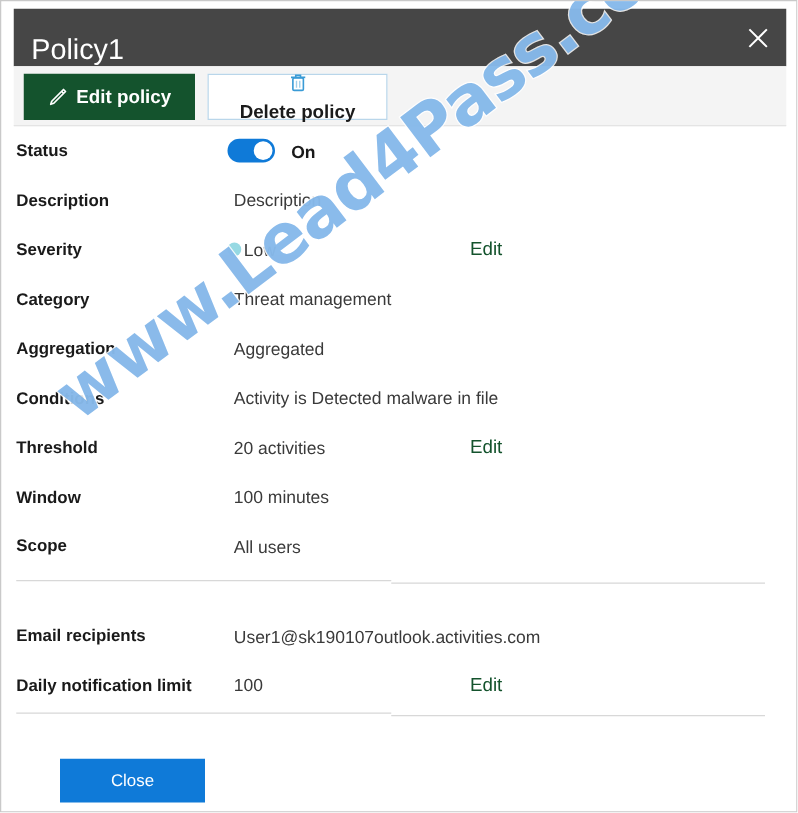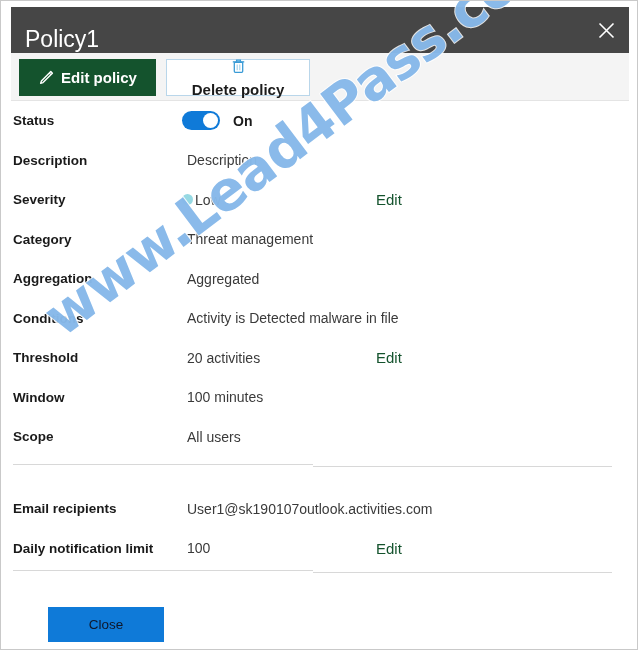--- a/index.html
+++ b/index.html
@@ -181,21 +181,21 @@
     width: 610px;
   }
   #lower .row-value { left: 186px; }
 
   
   #btn-close {
     position: absolute;
     left: 47px; top: 606px;
     width: 116px; height: 35px;
     background: #0f7ad8;
-    color: #0f172a;
+    color: #ffffff;
     font-size: 13.5px;
     display: flex;
     align-items: center;
     justify-content: center;
     cursor: pointer;
   }
 
   
   #watermark {
     position: absolute;

